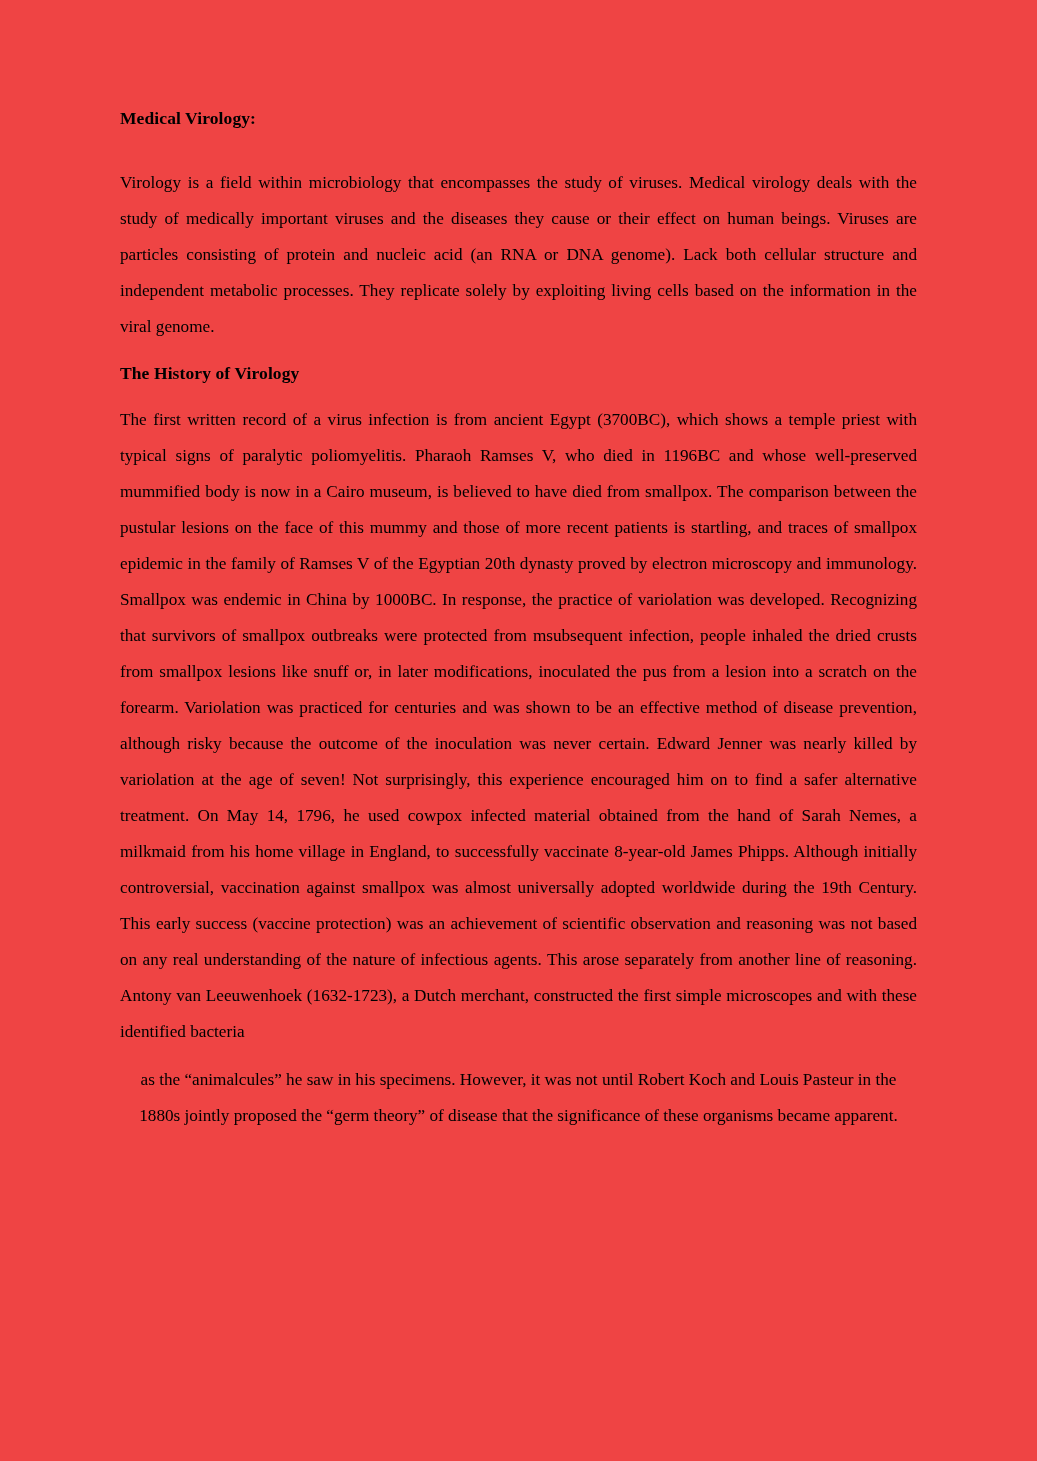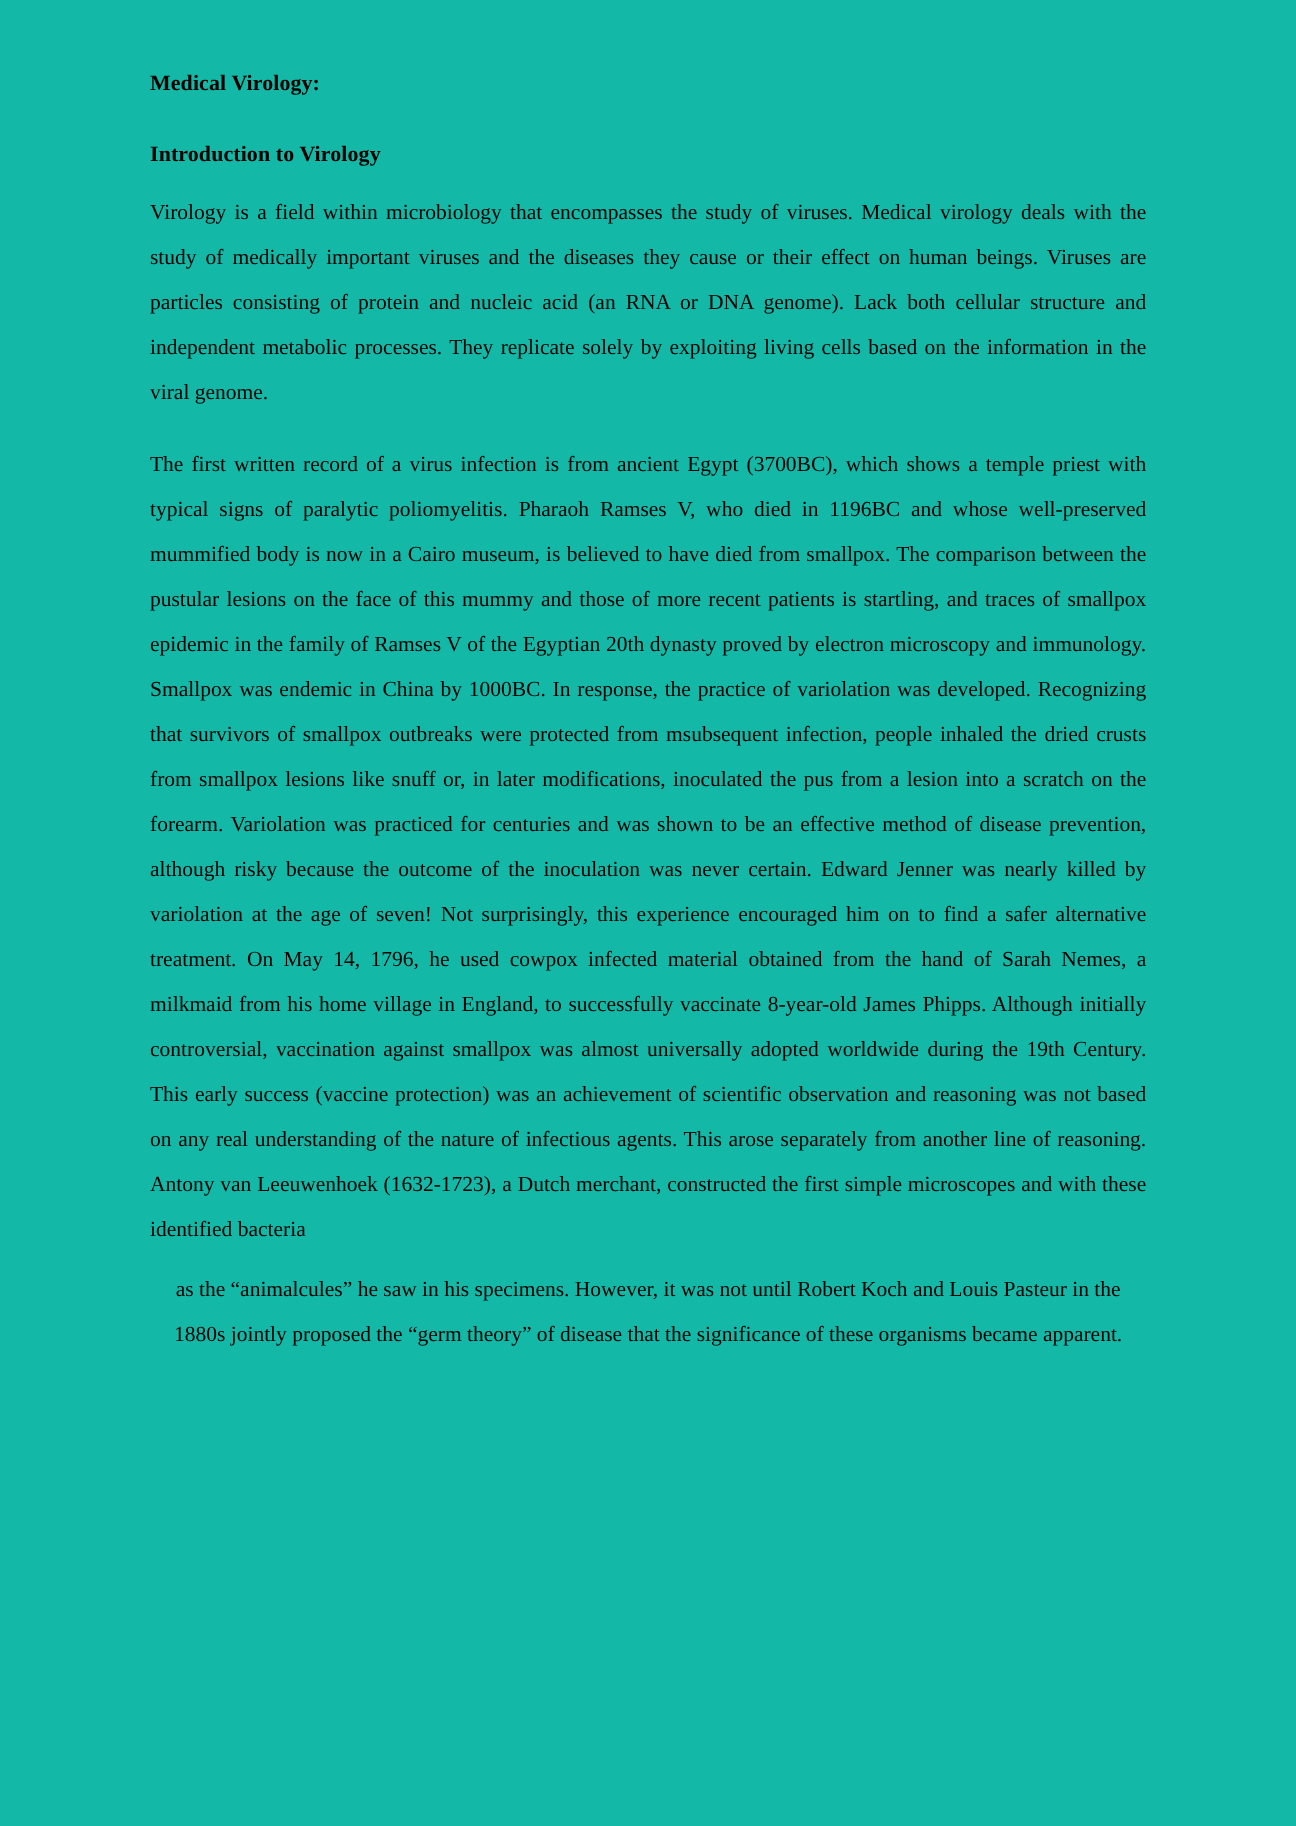--- a/index.html
+++ b/index.html
@@ -10,22 +10,22 @@
   body {
     width: 1037px;
     height: 1461px;
     font-family: "Liberation Serif", "DejaVu Serif", serif;
     color: #000000;
   }
   .page {
     box-sizing: border-box;
     width: 1037px;
     height: 1461px;
-    padding: 56px 120px 60px 120px;
-    background: #14b8a6;
+    padding: 108px 120px 60px 120px;
+    background: #ef4444;
   }
   .doc-title {
     font-size: 17.5px;
     font-weight: bold;
     line-height: 1.2;
     margin: 0 0 36px 0;
     letter-spacing: 0.1px;
   }
   .section-heading {
     font-size: 17.5px;
@@ -51,24 +51,24 @@
     height: 10px;
   }
 </style>
 </head>
 <body>
 
 <div class="page">
 
   <h1 class="doc-title">Medical Virology:</h1>
 
-  <h2 class="section-heading">Introduction to Virology</h2>
 
   <p class="body-text">Virology is a field within microbiology that encompasses the study of viruses. Medical virology deals with the study of medically important viruses and the diseases they cause or their effect on human beings. Viruses are particles consisting of protein and nucleic acid (an RNA or DNA genome). Lack both cellular structure and independent metabolic processes. They replicate solely by exploiting living cells based on the information in the viral genome.</p>
 
   <div class="para-gap"></div>
 
+  <h2 class="section-heading tight">The History of Virology</h2>
 
   <p class="body-text">The first written record of a virus infection is from ancient Egypt (3700BC), which shows a temple priest with typical signs of paralytic poliomyelitis. Pharaoh Ramses V, who died in 1196BC and whose well-preserved mummified body is now in a Cairo museum, is believed to have died from smallpox. The comparison between the pustular lesions on the face of this mummy and those of more recent patients is startling, and traces of smallpox epidemic in the family of Ramses V of the Egyptian 20th dynasty proved by electron microscopy and immunology. Smallpox was endemic in China by 1000BC. In response, the practice of variolation was developed. Recognizing that survivors of smallpox outbreaks were protected from msubsequent infection, people inhaled the dried crusts from smallpox lesions like snuff or, in later modifications, inoculated the pus from a lesion into a scratch on the forearm. Variolation was practiced for centuries and was shown to be an effective method of disease prevention, although risky because the outcome of the inoculation was never certain. Edward Jenner was nearly killed by variolation at the age of seven! Not surprisingly, this experience encouraged him on to find a safer alternative treatment. On May 14, 1796, he used cowpox infected material obtained from the hand of Sarah Nemes, a milkmaid from his home village in England, to successfully vaccinate 8-year-old James Phipps. Although initially controversial, vaccination against smallpox was almost universally adopted worldwide during the 19th Century. This early success (vaccine protection) was an achievement of scientific observation and reasoning was not based on any real understanding of the nature of infectious agents. This arose separately from another line of reasoning. Antony van Leeuwenhoek (1632-1723), a Dutch merchant, constructed the first simple microscopes and with these identified bacteria</p>
 
   <p class="body-text last-ragged">as the “animalcules” he saw in his specimens. However, it was not until Robert Koch and Louis Pasteur in the 1880s jointly proposed the “germ theory” of disease that the significance of these organisms became apparent.</p>
 
 </div>
 
 </body></html>

